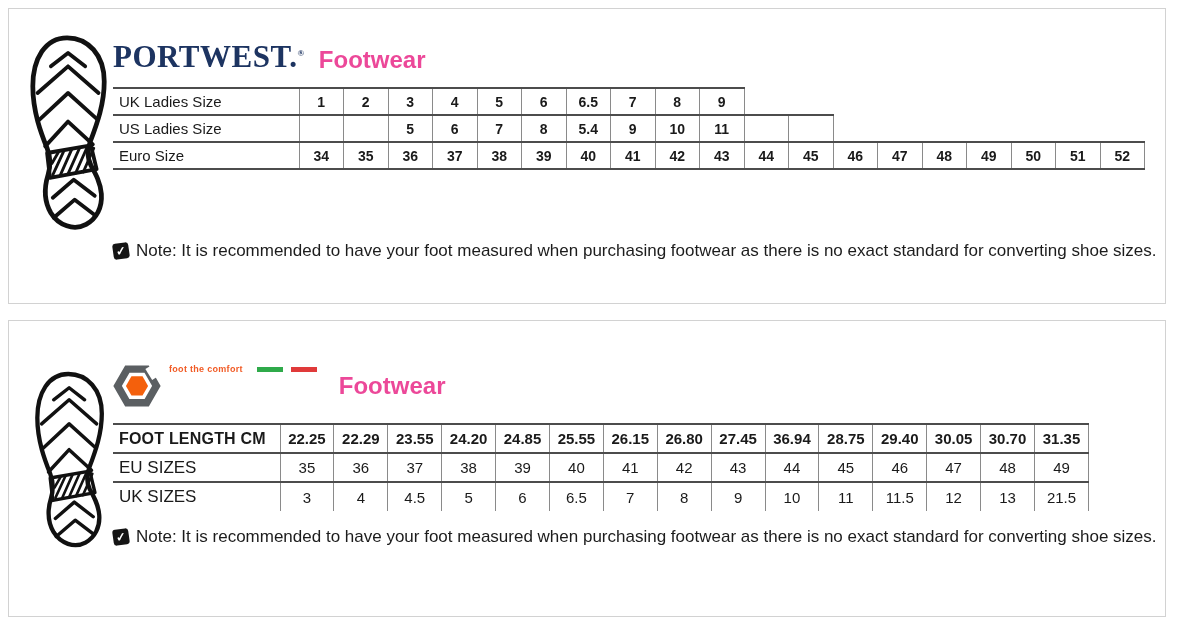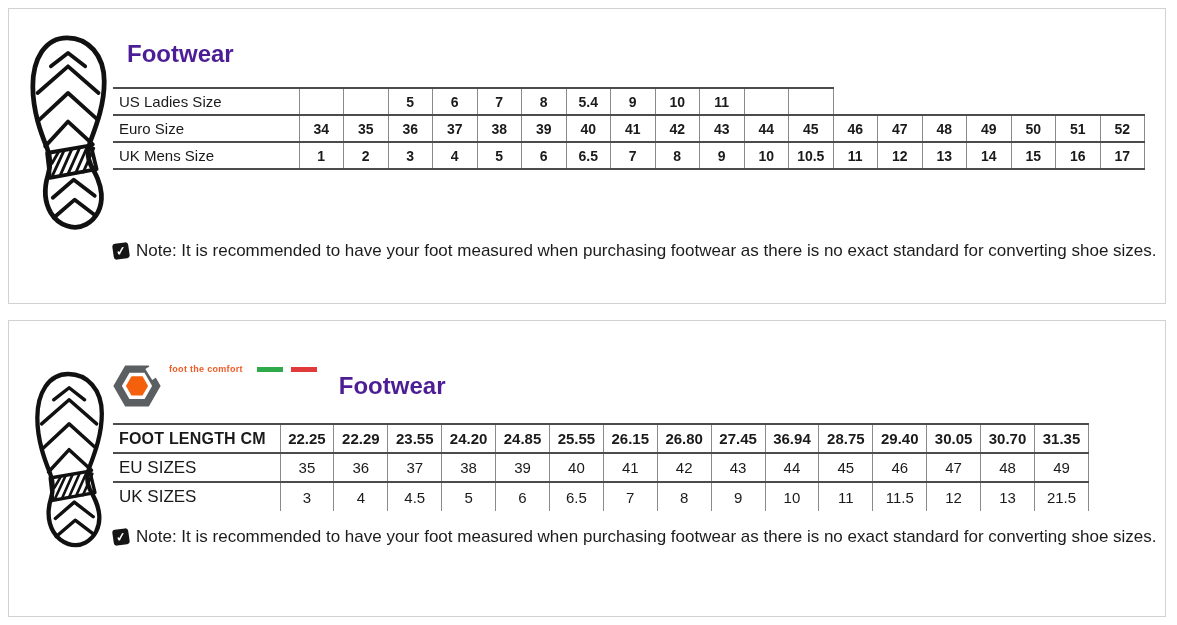--- a/index.html
+++ b/index.html
@@ -9,21 +9,21 @@
   #panel-base { top:320px; height:297px; }
 
   .boot-icon { position:absolute; }
   #boot1 { left:12px; top:24px; }
   #boot2 { left:18px; top:44px; }
 
   .logo-row { position:absolute; display:flex; align-items:flex-end; }
   #logo1 { left:104px; top:32px; }
   .pw-word { font-family:"Liberation Serif", serif; font-weight:bold; font-size:31px; color:#1d3461; letter-spacing:0.5px; line-height:1; }
   .pw-reg { font-size:9px; color:#1d3461; vertical-align:super; }
-  .fw-title { font-size:24px; font-weight:bold; color:#4c1d95; line-height:1.05; margin-left:14px; }
+  .fw-title { font-size:24px; font-weight:bold; color:#ec4899; line-height:1.05; margin-left:14px; }
 
   #logo2 { left:104px; top:40px; align-items:flex-start; }
   .base-txt-block { margin-left:8px; position:relative; }
   .base-word { font-size:40px; font-weight:bold; color:#63676a; letter-spacing:2px; line-height:0.82; }
   .base-tagrow { display:flex; align-items:center; gap:14px; margin-top:3px; }
   .base-tagline { font-size:9px; font-weight:bold; color:#f15a24; letter-spacing:0.3px; }
   .flag-bar { display:inline-block; width:26px; height:5px; }
   #logo2 .fw-title { margin-left:22px; margin-top:12px; }
 
   table { border-collapse:collapse; table-layout:fixed; position:absolute; }
@@ -60,25 +60,48 @@
     <polyline stroke-width="4" points="17,63 49,35 81,63"></polyline>
     <polyline stroke-width="4" points="19,91 49,63 80,91"></polyline>
     <polyline stroke-width="4" points="25,119 49,93 75,117"></polyline>
     <path stroke-width="4" d="M27 126 L73 118 L79 143 L30 152 Z"></path>
     <path stroke-width="3" d="M33 149 L45 123 M41 149 L53 122 M49 148 L61 121 M57 147 L69 120 M65 146 L76 121 M32 137 L39 125"></path>
     <polyline stroke-width="4" points="33,173 55,154 77,171"></polyline>
     <polyline stroke-width="4" points="34,194 56,175 77,191"></polyline>
   </svg>
 
   <div class="logo-row" id="logo1">
+    <div class="pw-word"><span>PORTWEST.</span><span class="pw-reg">®</span></div>
     <div class="fw-title">Footwear</div>
   </div>
 
   <table id="table-portwest">
     <tbody>
+        <tr>
+          <td class="label">UK Ladies Size</td>
+          <td class="cell b">1</td>
+          <td class="cell b">2</td>
+          <td class="cell b">3</td>
+          <td class="cell b">4</td>
+          <td class="cell b">5</td>
+          <td class="cell b">6</td>
+          <td class="cell b">6.5</td>
+          <td class="cell b">7</td>
+          <td class="cell b">8</td>
+          <td class="cell b">9</td>
+          <td class="void"></td>
+          <td class="void"></td>
+          <td class="void"></td>
+          <td class="void"></td>
+          <td class="void"></td>
+          <td class="void"></td>
+          <td class="void"></td>
+          <td class="void"></td>
+          <td class="void"></td>
+        </tr>
         <tr>
           <td class="label">US Ladies Size</td>
           <td class="cell b"></td>
           <td class="cell b"></td>
           <td class="cell b">5</td>
           <td class="cell b">6</td>
           <td class="cell b">7</td>
           <td class="cell b">8</td>
           <td class="cell b">5.4</td>
           <td class="cell b">9</td>
@@ -109,42 +132,20 @@
           <td class="cell b">44</td>
           <td class="cell b">45</td>
           <td class="cell b">46</td>
           <td class="cell b">47</td>
           <td class="cell b">48</td>
           <td class="cell b">49</td>
           <td class="cell b">50</td>
           <td class="cell b">51</td>
           <td class="cell b">52</td>
         </tr>
-        <tr>
-          <td class="label">UK Mens Size</td>
-          <td class="cell b">1</td>
-          <td class="cell b">2</td>
-          <td class="cell b">3</td>
-          <td class="cell b">4</td>
-          <td class="cell b">5</td>
-          <td class="cell b">6</td>
-          <td class="cell b">6.5</td>
-          <td class="cell b">7</td>
-          <td class="cell b">8</td>
-          <td class="cell b">9</td>
-          <td class="cell b">10</td>
-          <td class="cell b">10.5</td>
-          <td class="cell b">11</td>
-          <td class="cell b">12</td>
-          <td class="cell b">13</td>
-          <td class="cell b">14</td>
-          <td class="cell b">15</td>
-          <td class="cell b">16</td>
-          <td class="cell b">17</td>
-        </tr>
       </tbody>
   </table>
 
   <div class="note" id="note1">
     <span class="note-check">✓</span>
     <span>Note: It is recommended to have your foot measured when purchasing footwear as there is no exact standard for converting shoe sizes.</span>
   </div>
 </div>
 
 <div class="panel" id="panel-base">

